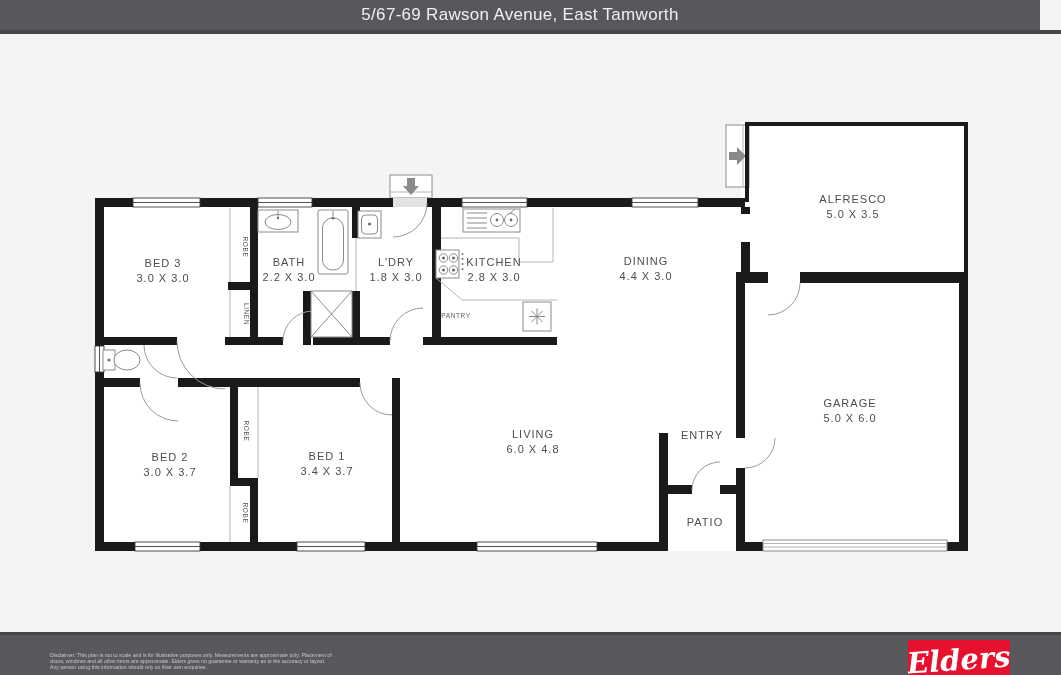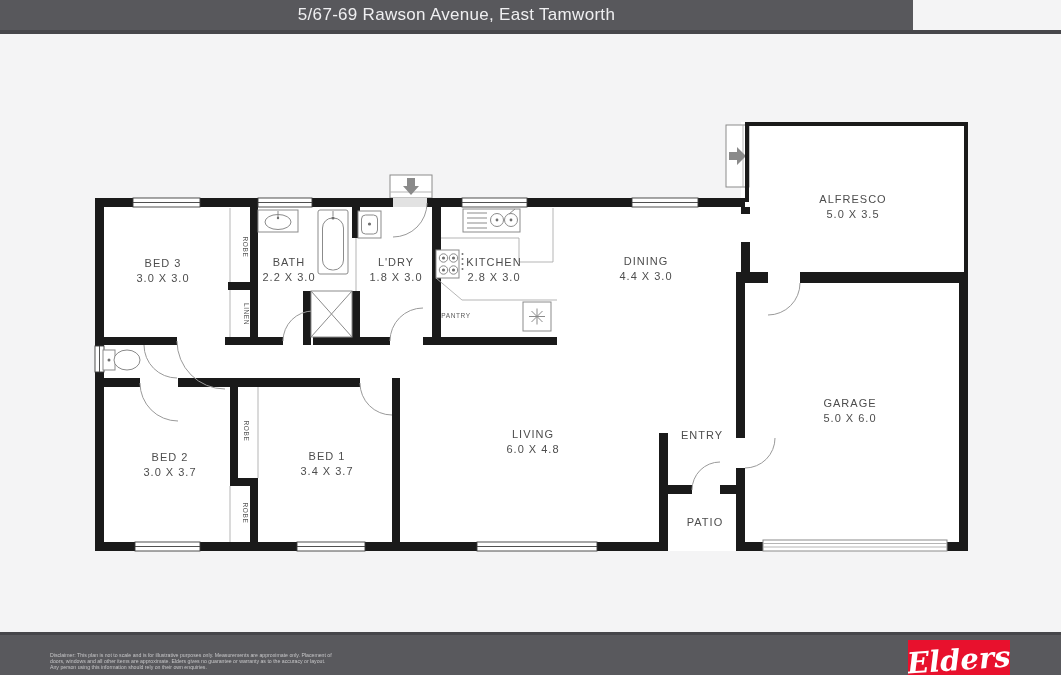--- a/index.html
+++ b/index.html
@@ -1,18 +1,18 @@
 <!DOCTYPE html>
 <html><head>
 <meta charset="utf-8">
 <style>
   html,body{margin:0;padding:0;}
   body{width:1061px;height:675px;position:relative;overflow:hidden;
        background:#f4f4f5;font-family:"Liberation Sans",sans-serif;}
-  .header{position:absolute;left:0;top:0;width:913px;height:30px;background:#58585c;
+  .header{position:absolute;left:0;top:0;width:1040px;height:30px;background:#58585c;
           display:flex;align-items:center;justify-content:center;}
   .header-title{color:#efeff1;font-size:17px;letter-spacing:.3px;}
   .header-underline{position:absolute;left:0;top:30px;width:1061px;height:4px;background:#47474b;}
   .plan{position:absolute;left:0;top:34px;width:1061px;height:598px;}
   .plan svg{display:block;}
   .footer-line{position:absolute;left:0;top:632px;width:1061px;height:3px;background:#46464a;}
   .footer{position:absolute;left:0;top:635px;width:1061px;height:40px;background:#59595d;}
   .disclaimer{position:absolute;left:50px;top:17px;width:560px;color:#c6c6c8;
               font-size:5.2px;line-height:6.2px;}
   .logo{position:absolute;left:908px;top:5px;width:102px;height:35px;background:#e8112d;

